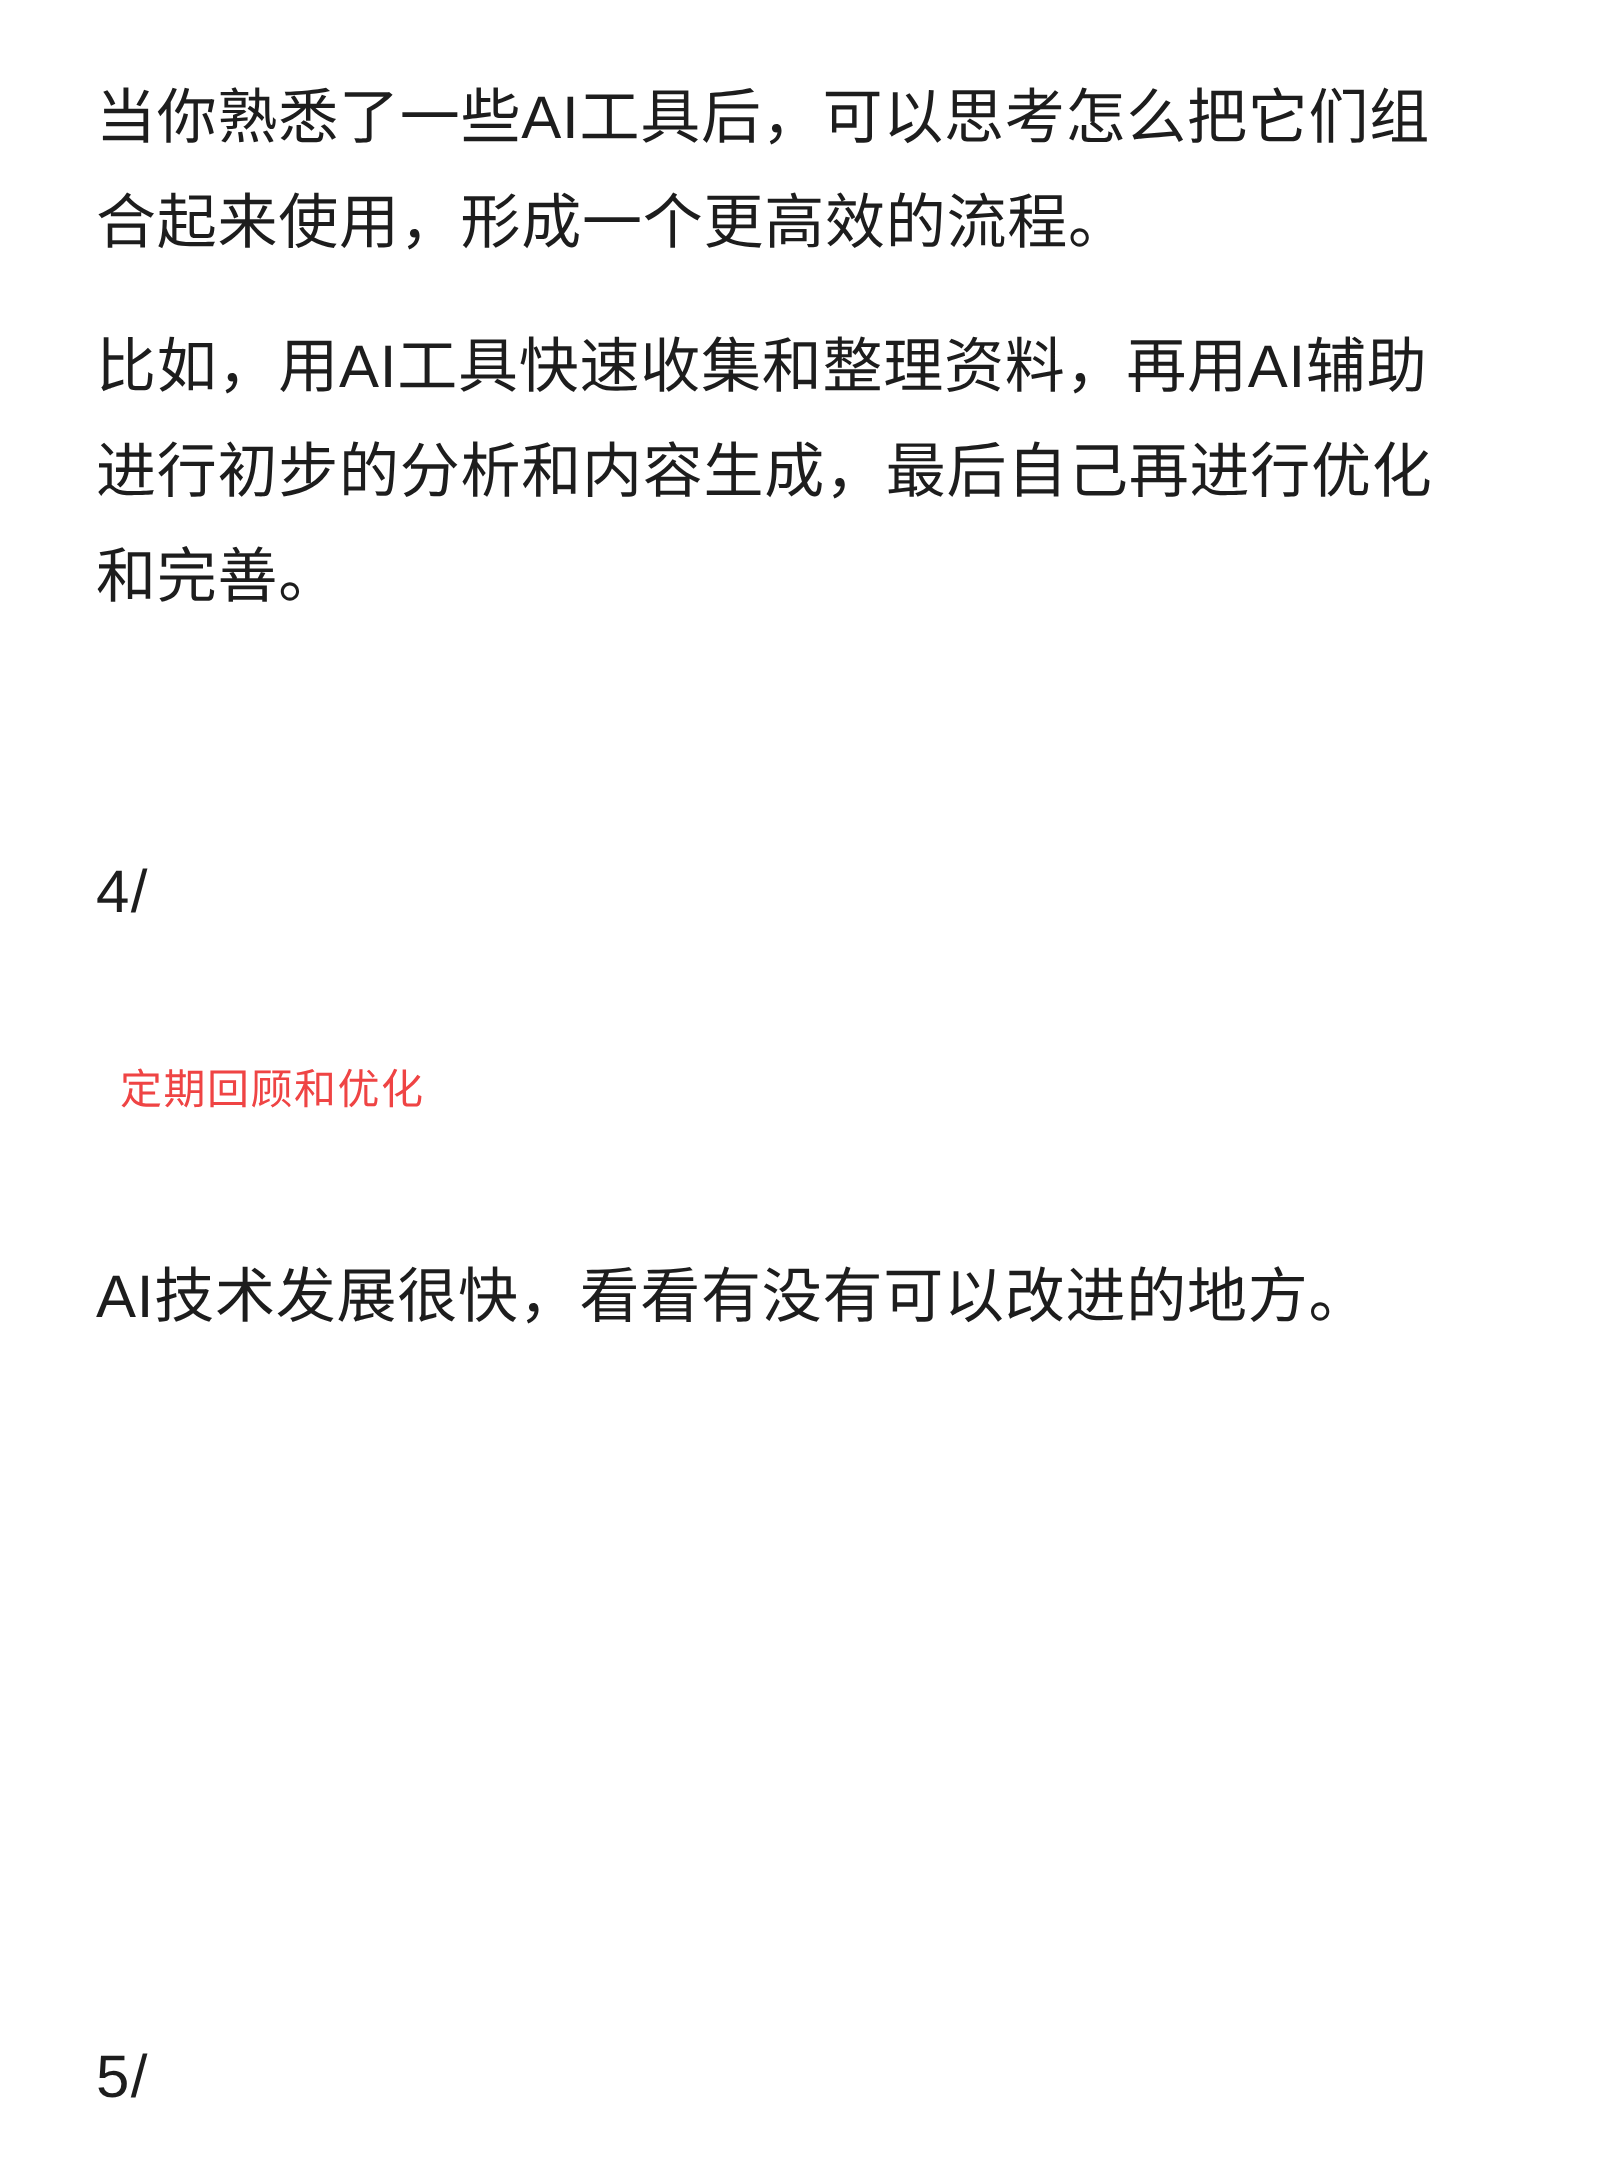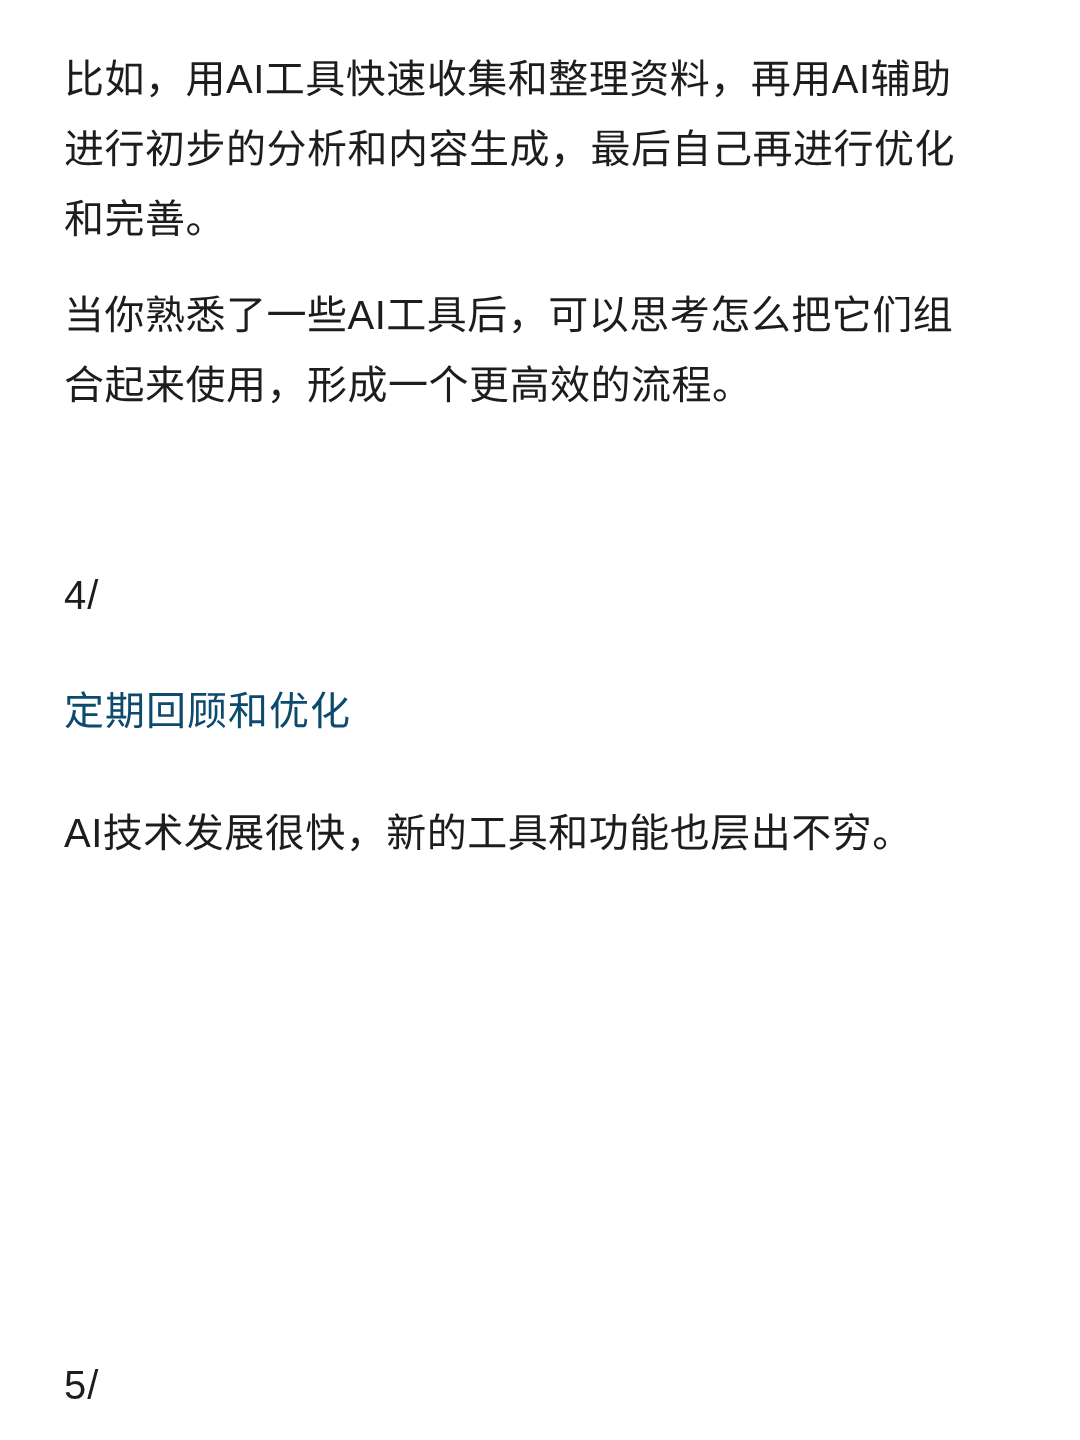--- a/index.html
+++ b/index.html
@@ -43,53 +43,53 @@
     height: 56px;
   }
   .section-num {
     font-size: 40px;
     line-height: 58px;
     color: #1d1d1d;
     margin: 0;
     letter-spacing: 1px;
   }
   .section-title {
-    font-size: 40px;
+    font-size: 28px;
     line-height: 62px;
-    color: #0c4a6e;
-    margin: 0;
+    color: #ef4444;
+    margin: 16px;
     letter-spacing: 1px;
   }
   .footer-num {
     position: absolute;
     left: 64px;
     bottom: 26px;
     font-size: 40px;
     line-height: 58px;
     color: #1d1d1d;
     letter-spacing: 1px;
   }
 </style>
 </head>
 <body>
 
 <div class="page">
 
+  <p class="para">当你熟悉了一些AI工具后，可以思考怎么把它们组合起来使用，形成一个更高效的流程。</p>
+
   <p class="para">比如，用AI工具快速收集和整理资料，再用AI辅助进行初步的分析和内容生成，最后自己再进行优化和完善。</p>
-
-  <p class="para">当你熟悉了一些AI工具后，可以思考怎么把它们组合起来使用，形成一个更高效的流程。</p>
 
   <div class="gap-large"></div>
 
   <p class="section-num">4/</p>
 
   <div class="gap-medium"></div>
 
   <p class="section-title">定期回顾和优化</p>
 
   <div class="gap-medium"></div>
 
-  <p class="para tight">AI技术发展很快，新的工具和功能也层出不穷。</p>
+  <p class="para tight">AI技术发展很快，看看有没有可以改进的地方。</p>
 
 
   <div class="footer-num">5/</div>
 
 </div>
 
 </body></html>

